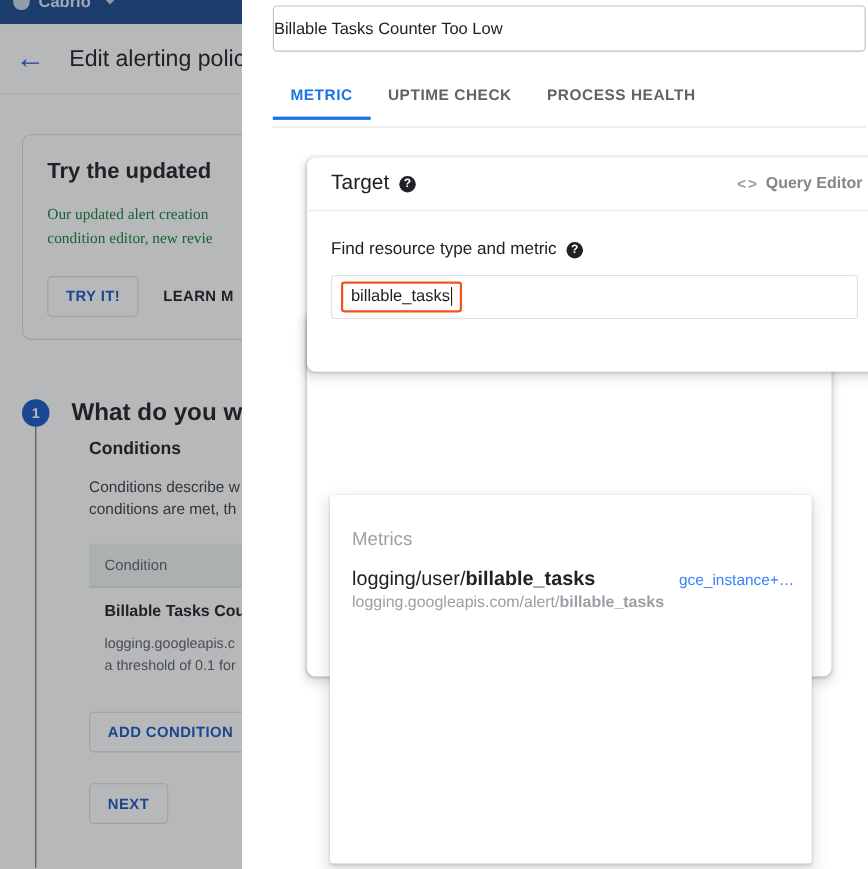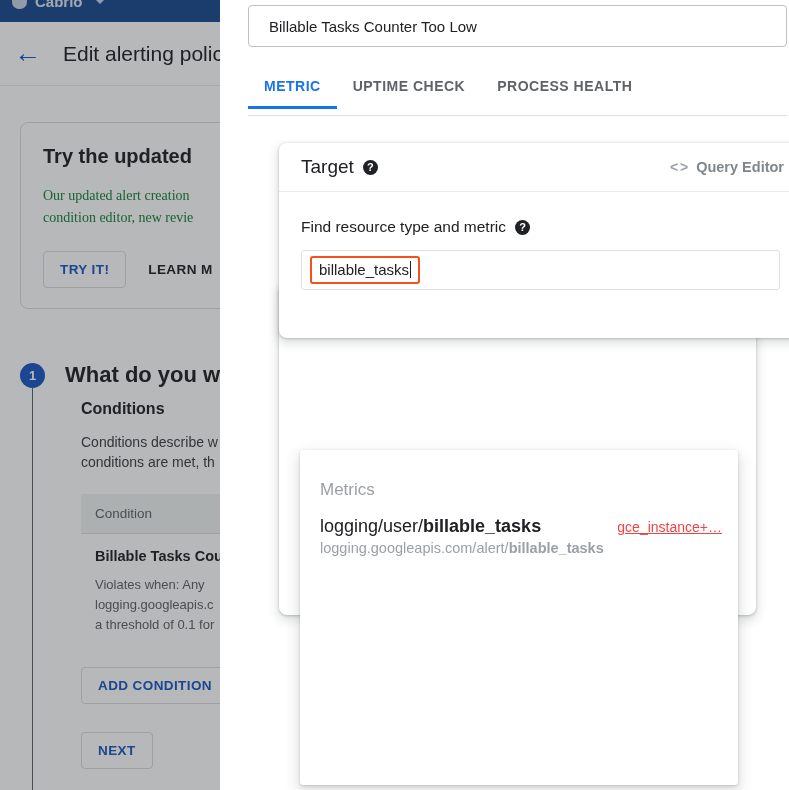--- a/index.html
+++ b/index.html
@@ -98,21 +98,21 @@
 
   
   #dialog {
     position: absolute; left: 220px; top: 0; width: 569px; height: 790px;
     background: #fff; z-index: 60; overflow: hidden;
   }
 
   #name-field {
     position: absolute; left: 28px; top: 5px; width: 539px; height: 42px;
     border: 1px solid #bdc1c6; border-radius: 4px;
-    display: flex; align-items: center; padding: 0 20px;
+    display: flex; align-items: center; padding: 0 0;
     font-size: 15px; color: #202124; background: #fff;
   }
 
   #tabs {
     position: absolute; left: 28px; top: 72px; width: 539px; height: 44px;
     display: flex; align-items: flex-start; border-bottom: 1px solid #e0e0e0;
   }
   .tab {
     padding: 6px 16px 14px 16px; font-size: 14px; font-weight: 700;
     letter-spacing: .5px; color: #5f6368; position: relative; white-space: nowrap;
@@ -178,21 +178,21 @@
     position: absolute; left: 80px; top: 310px; width: 438px; height: 335px;
     background: #fff; border-radius: 3px;
     box-shadow: 0 1px 3px rgba(60,64,67,.24), 0 6px 14px 2px rgba(60,64,67,.16);
     overflow: hidden;
   }
   #dd-group { padding: 30px 0 0 20px; font-size: 17px; color: #9aa0a6; }
   .dd-item { padding: 16px 16px 0 20px; }
   .dd-line1 { display:flex; align-items:baseline; justify-content: space-between; }
   .dd-primary { font-size: 18px; color: #202124; }
   .dd-primary b { font-weight: 700; }
-  .dd-right { font-size: 14px; color: #ef4444; white-space: nowrap; padding-left: 12px; text-decoration: underline; }
+  .dd-right { font-size: 14px; color: #3b82f6; white-space: nowrap; padding-left: 12px; }
   .dd-line2 { margin-top: 3px; font-size: 14.5px; color: #9aa0a6; }
   .dd-line2 b { font-weight: 700; color: #9aa0a6; }
 </style>
 </head>
 <body>
 
 <div id="root">
 
   <div id="bgpage">
 
@@ -229,21 +229,20 @@
         <div id="cond-desc">
           <div>Conditions describe w</div>
           <div>conditions are met, th</div>
         </div>
 
         <div id="cond-table">
           <div id="cond-thead">Condition</div>
           <div id="cond-row">
             <div class="rt">Billable Tasks Coun</div>
             <div class="rs">
-              <div>Violates when: Any</div>
               <div>logging.googleapis.c</div>
               <div>a threshold of 0.1 for</div>
             </div>
           </div>
         </div>
 
         <div><button id="btn-add-condition" class="btn-outline">ADD CONDITION</button></div>
         <div><button id="btn-next" class="btn-outline">NEXT</button></div>
       </div>
     </div>

